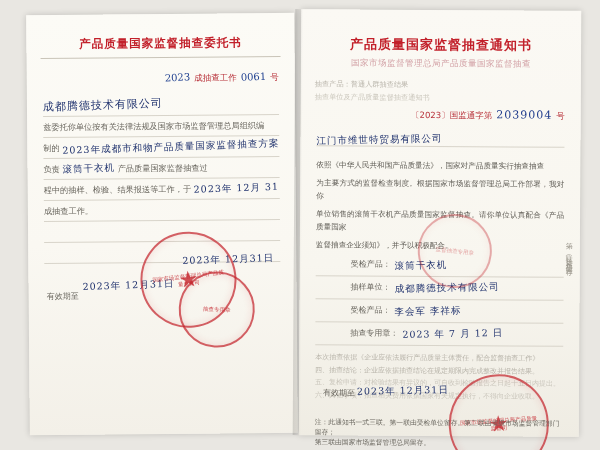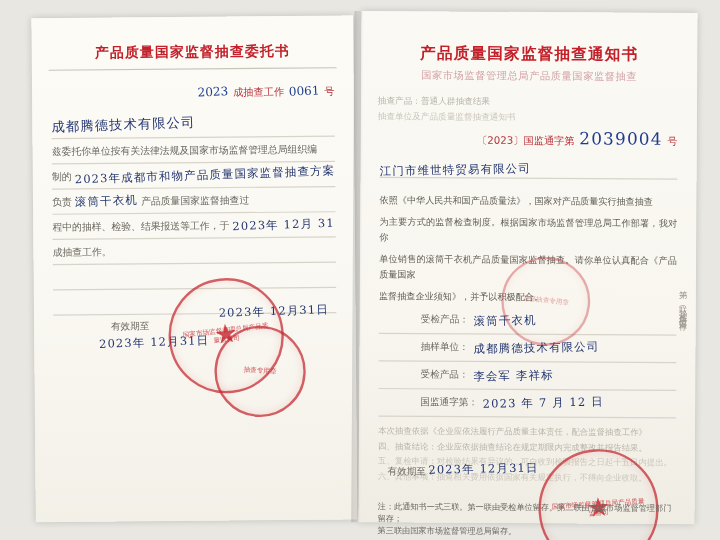--- a/index.html
+++ b/index.html
@@ -99,21 +99,21 @@
   .vert-note{
     position:absolute;right:6px;top:200px;writing-mode:vertical-rl;
     font-size:7px;color:#9a968c;letter-spacing:2px;
   }
   .footnote{
     position:absolute;left:16px;right:14px;bottom:14px;
     font-size:6.8px;color:#6a675f;line-height:10px;
   }
   .bignum{
     color:#1f3b8c;font-family:"DejaVu Serif","Liberation Serif",serif;
-    font-size:14px;letter-spacing:1px;
+    font-size:11px;letter-spacing:1px;
   }
 </style>
 </head>
 <body>
 
 <div class="scene">
 
   <div class="sheet sheet-left">
     <div class="doc">
       <div class="title title-l">产品质量国家监督抽查委托书</div>
@@ -145,21 +145,21 @@
           <span class="hand hand-sm tilt">2023年 12月 31</span>
           
         </div>
         <div class="ln">成抽查工作。</div>
         <div class="ln"></div>
         <div class="ln"></div>
       </div>
 
       <div style="position:absolute;right:22px;top:218px;" class="hand hand-sm tilt">2023年 12月31日</div>
 
-      <div style="position:absolute;left:18px;top:230px;font-size:8px;color:#6a675f;margin-left:46px;">有效期至</div>
+      <div style="position:absolute;left:18px;top:254px;font-size:8px;color:#6a675f;">有效期至</div>
       <div style="position:absolute;left:54px;top:243px;" class="hand hand-sm tilt">2023年 12月31日</div>
 
       <div class="seal seal-l">
         <div class="inner">国家市场监督管理总局产品质量监督司</div>
         <div class="redstar">★</div>
       </div>
       <div class="seal seal-l2">
         <div class="inner">抽查专用章</div>
       </div>
     </div>
@@ -199,21 +199,21 @@
         </div>
         <div class="fieldrow">
           <span class="lbl">抽样单位：</span>
           <span class="val hand hand-sm tilt">成都腾德技术有限公司</span>
         </div>
         <div class="fieldrow">
           <span class="lbl">受检产品：</span>
           <span class="val hand hand-sm tilt">李会军  李祥标</span>
         </div>
         <div class="fieldrow">
-          <span class="lbl">国监通字第：</span>
+          <span class="lbl">抽查专用章：</span>
           <span class="val hand hand-sm tilt">2023 年 7 月 12 日</span>
         </div>
       </div>
 
       <div style="margin:6px 16px 0 16px;font-size:7px;line-height:12.5px;">
         <div class="faded">本次抽查依据《企业应依法履行产品质量主体责任，配合监督抽查工作》</div>
         <div class="faded">四、抽查结论：企业应依据抽查结论在规定期限内完成整改并报告结果。</div>
         <div class="faded2">五、复检申请：对检验结果有异议的，可自收到检验报告之日起十五日内提出。</div>
         <div class="faded2">六、其他事项：抽查相关费用依据国家有关规定执行，不得向企业收取。</div>
       </div>

